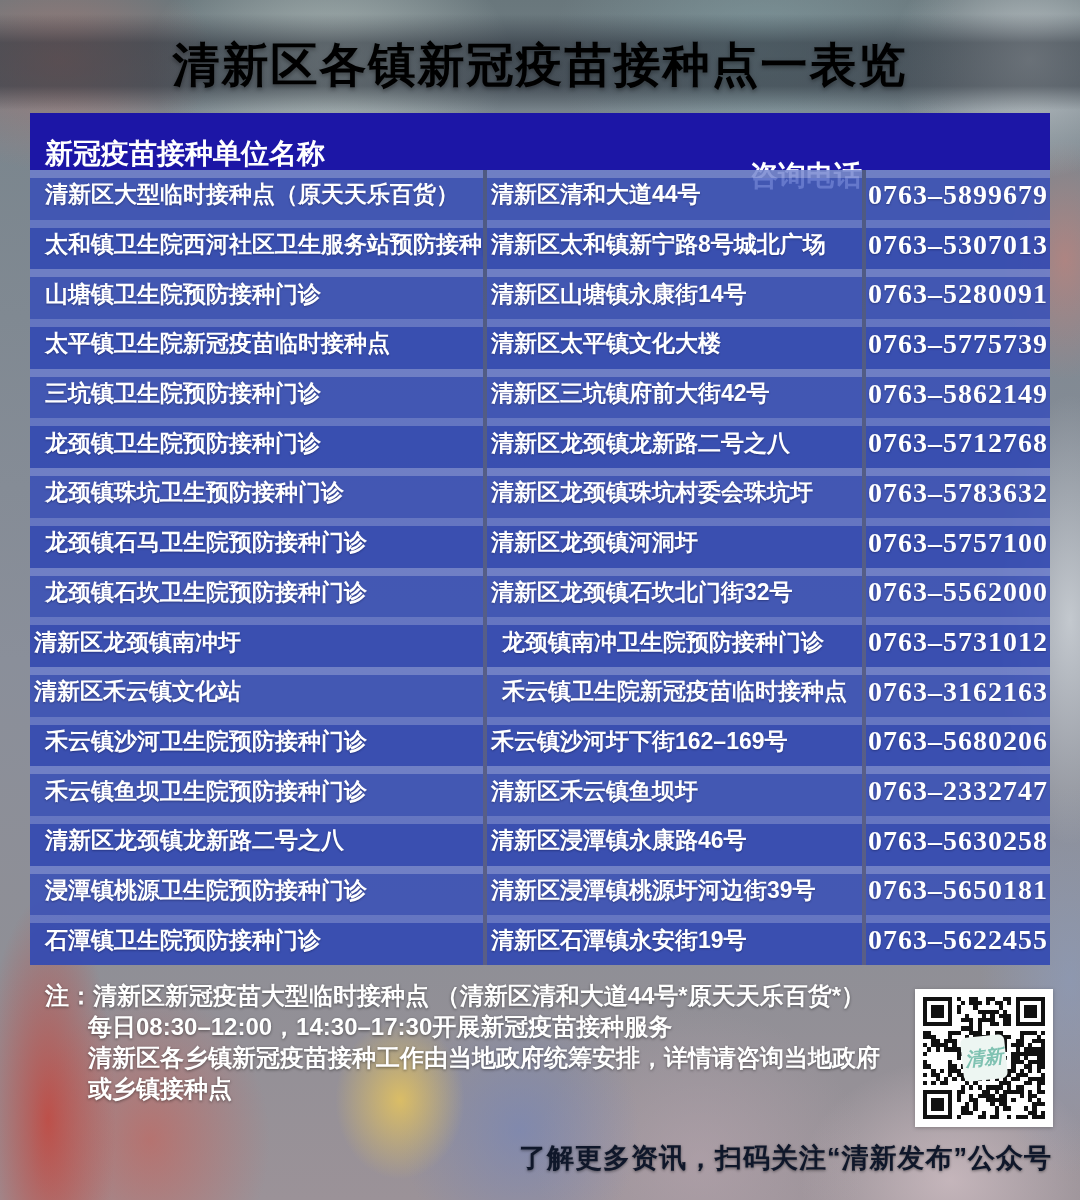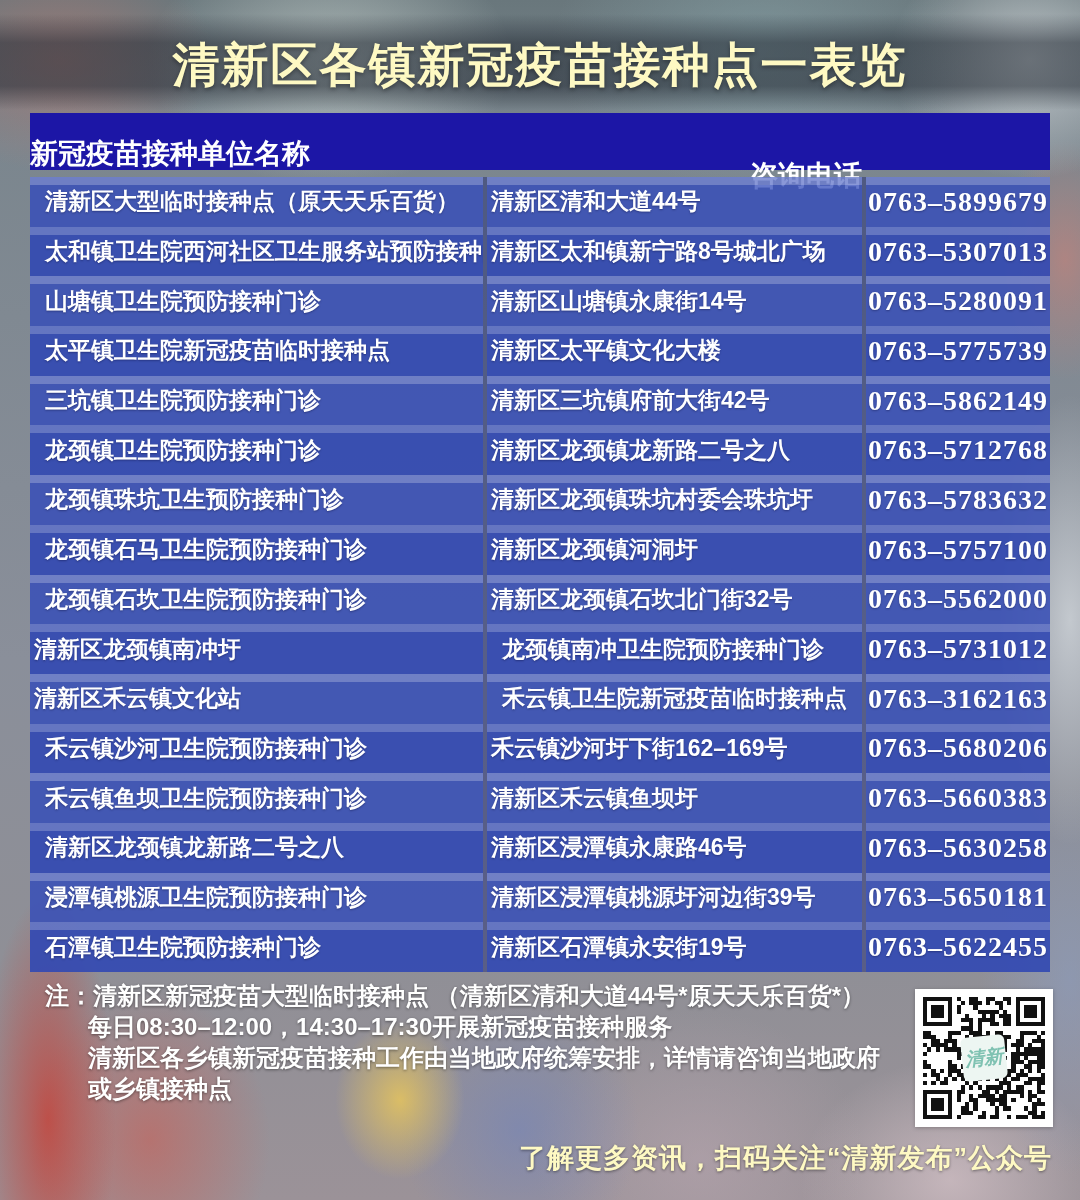--- a/index.html
+++ b/index.html
@@ -26,34 +26,34 @@
       radial-gradient(220px 200px at 700px 1160px, rgba(190,170,180,.5), rgba(190,170,180,0) 75%),
       radial-gradient(200px 160px at 950px 1180px, rgba(225,205,210,.6), rgba(225,205,210,0) 75%),
       linear-gradient(180deg,#69777c 0%,#7b868e 12%,#8a8f9a 55%,#8f8f96 80%,#9b9298 100%);
   }
   .title-shade{
     position:absolute;left:0;top:14px;width:1080px;height:96px;
     background:linear-gradient(180deg,rgba(35,42,52,0) 0%,rgba(35,42,52,.55) 30%,rgba(35,42,52,.55) 75%,rgba(35,42,52,0) 100%);
   }
   .poster-title{
     position:absolute;left:0;top:34px;width:1080px;text-align:center;
-    font-size:47px;font-weight:bold;color:#fef9c3;letter-spacing:2px;
+    font-size:47px;font-weight:bold;color:#000000;letter-spacing:2px;
     text-shadow:0 2px 4px rgba(0,0,0,.35);
   }
   
   .vax-table{position:absolute;left:30px;top:113px;width:1020px;}
   .thead{
     height:57px;background:#1c16a6;display:grid;
     grid-template-columns:453px 379px 1fr;align-items:center;
     color:#fff;font-weight:bold;font-size:28px;
   }
-  .thead .h1{}
+  .thead .h1{padding-left:15px;}
   .thead .h2{padding-left:4px;}
   .thead .h3{text-align:right;margin-top:44px;}
-  .tbody{background:rgba(25,35,115,.45);margin-top:7px;}
+  .tbody{background:rgba(25,35,115,.45);}
   .trow{
     height:49.7px;display:grid;grid-template-columns:453px 375px 1fr;
     column-gap:4px;
   }
   .tcell{
     background:
       linear-gradient(rgba(255,255,255,.22) 0 8px, rgba(255,255,255,0) 8px),
       rgba(54,77,183,.86);
     color:#fff;font-weight:bold;font-size:23px;
     display:flex;align-items:center;
@@ -89,21 +89,21 @@
     position:absolute;left:47px;top:47px;width:44px;height:44px;
     background:#edf6f2;border-radius:6px;
     display:flex;align-items:center;justify-content:center;
     font-family:"Liberation Serif","DejaVu Serif",serif;
     font-style:italic;font-weight:bold;font-size:19px;color:#7fc2b2;
     transform:rotate(-6deg);
   }
   
   .footer-caption{
     position:absolute;right:28px;top:1140px;
-    color:#fef9c3;font-weight:bold;font-size:27px;letter-spacing:1px;
+    color:#0f172a;font-weight:bold;font-size:27px;letter-spacing:1px;
     text-shadow:0 1px 3px rgba(0,0,0,.45);
   }
 </style>
 </head>
 <body>
 
 <div class="photo-bg"></div>
 <div class="title-shade"></div>
 
 <div class="poster-title">清新区各镇新冠疫苗接种点一表览</div>
@@ -170,21 +170,21 @@
         <div class="tcell cell-phone">0763–3162163</div>
       </div>
       <div class="trow">
         <div class="tcell cell-name">禾云镇沙河卫生院预防接种门诊</div>
         <div class="tcell cell-addr">禾云镇沙河圩下街162–169号</div>
         <div class="tcell cell-phone">0763–5680206</div>
       </div>
       <div class="trow">
         <div class="tcell cell-name">禾云镇鱼坝卫生院预防接种门诊</div>
         <div class="tcell cell-addr">清新区禾云镇鱼坝圩</div>
-        <div class="tcell cell-phone">0763–5660383</div>
+        <div class="tcell cell-phone">0763–2332747</div>
       </div>
       <div class="trow">
         <div class="tcell cell-name">清新区龙颈镇龙新路二号之八</div>
         <div class="tcell cell-addr">清新区浸潭镇永康路46号</div>
         <div class="tcell cell-phone">0763–5630258</div>
       </div>
       <div class="trow">
         <div class="tcell cell-name">浸潭镇桃源卫生院预防接种门诊</div>
         <div class="tcell cell-addr">清新区浸潭镇桃源圩河边街39号</div>
         <div class="tcell cell-phone">0763–5650181</div>

